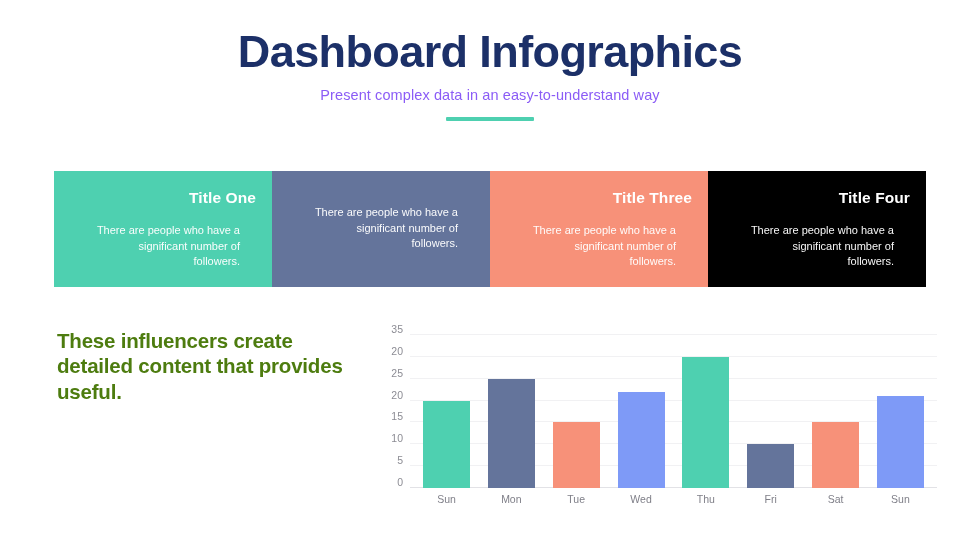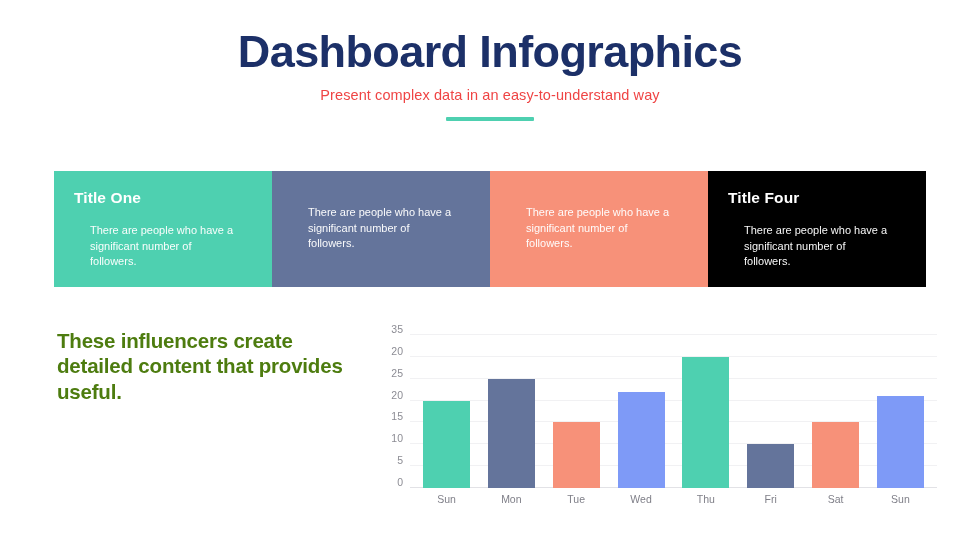--- a/index.html
+++ b/index.html
@@ -23,21 +23,21 @@
   .page-title {
     font-size: 45px;
     font-weight: bold;
     color: #1c3068;
     letter-spacing: -0.6px;
     line-height: 1.05;
     margin: 0;
   }
   .page-subtitle {
     font-size: 14.5px;
-    color: #ef4444;
+    color: #8b5cf6;
     margin-top: 12px;
     letter-spacing: 0.1px;
   }
   .title-divider {
     width: 88px;
     height: 4px;
     background: #4ed0b0;
     margin: 14px auto 0 auto;
     border-radius: 1px;
   }
@@ -50,20 +50,21 @@
     width: 872px;
     display: flex;
     justify-content: space-between;
   }
   .card {
     width: 224px;
     height: 116px;
     box-sizing: border-box;
     padding: 18px 16px 0 20px;
     color: #ffffff;
+    text-align: right;
   }
   .card-title {
     font-size: 15.5px;
     font-weight: bold;
     margin: 0 0 6px 0;
     letter-spacing: 0.1px;
   }
   .card-body {
     font-size: 11px;
     line-height: 1.42;
@@ -193,20 +194,21 @@
 
 <div class="cards-row">
   <div class="card" style="background: rgb(78, 208, 176);">
     <p class="card-title">Title One</p>
     <p class="card-body">There are people who have a significant number of followers.</p>
   </div>
   <div class="card" style="background: rgb(100, 116, 155);">
     <p class="card-body">There are people who have a significant number of followers.</p>
   </div>
   <div class="card" style="background: rgb(247, 145, 121);">
+    <p class="card-title">Title Three</p>
     <p class="card-body">There are people who have a significant number of followers.</p>
   </div>
   <div class="card" style="background: #000000;">
     <p class="card-title">Title Four</p>
     <p class="card-body">There are people who have a significant number of followers.</p>
   </div>
 </div>
 
 <div class="lower">
 

